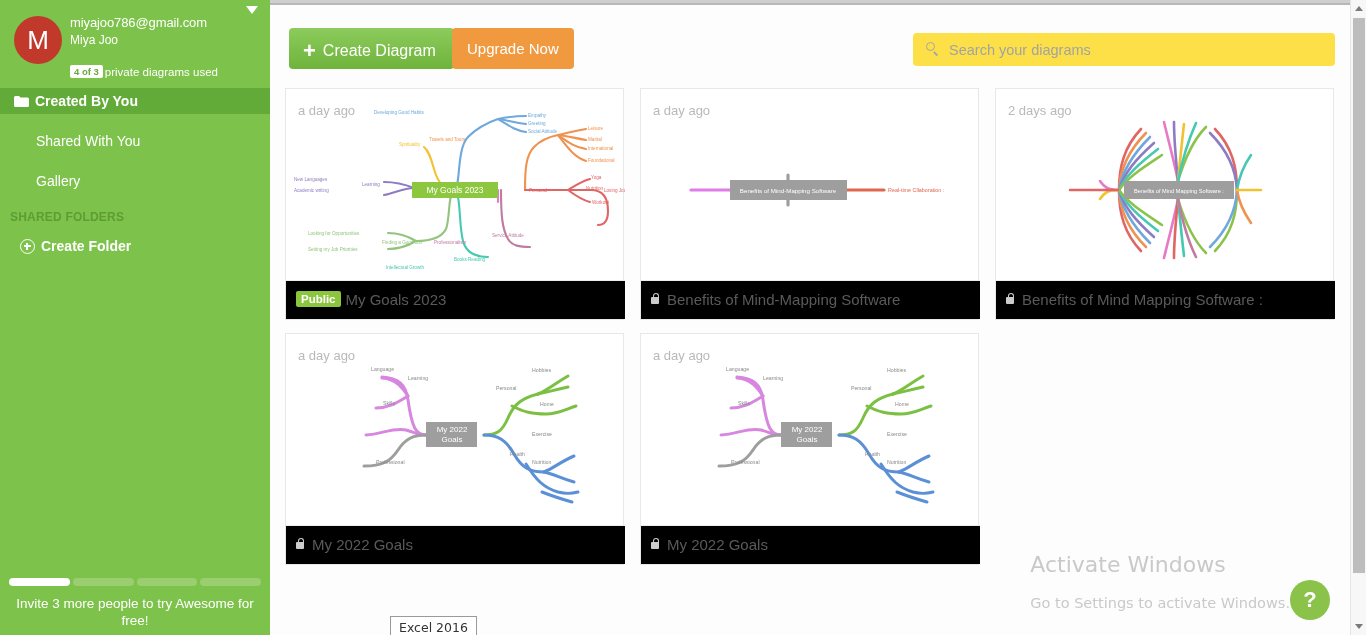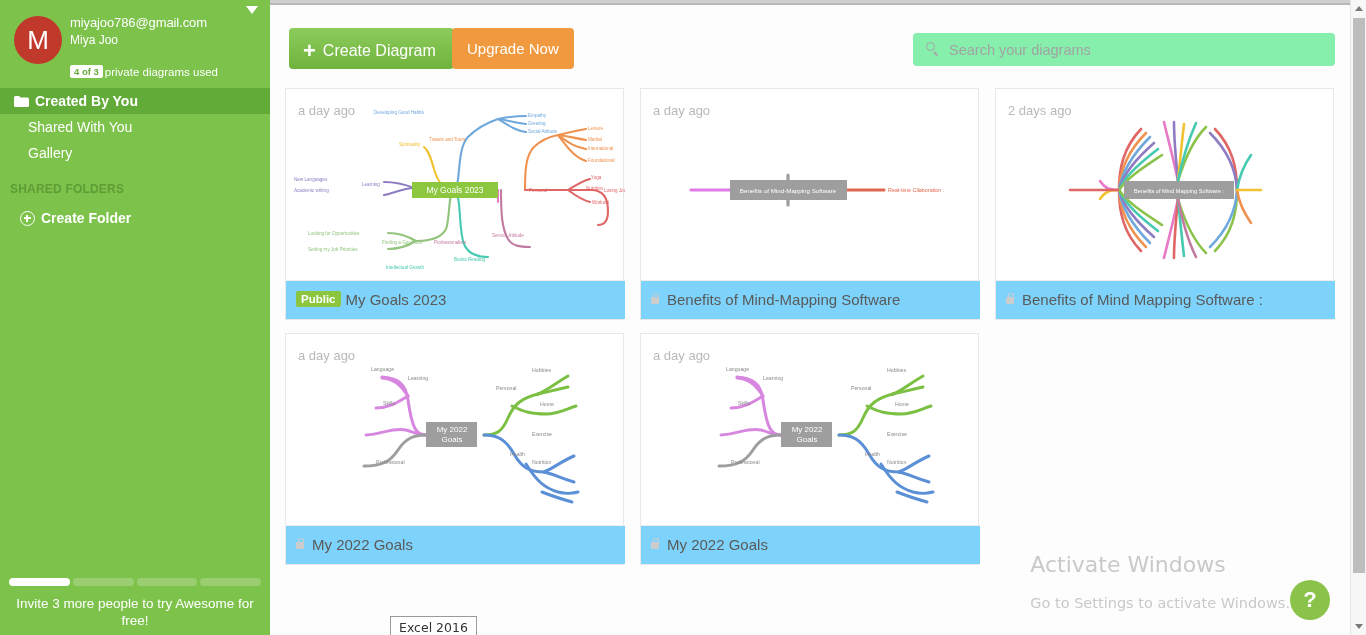--- a/index.html
+++ b/index.html
@@ -62,21 +62,21 @@
   }
   .nav-item.active { background:#63ab39; font-weight:bold; }
   .nav-item.active::after {
     content:""; position:absolute; right:-13px; top:0;
     width:0; height:0;
     border-top:13px solid transparent; border-bottom:13px solid transparent;
     border-left:13px solid #63ab39;
   }
   .nav-item .folder-ico { display:inline-block; margin-right:6px; position:relative; top:1px; }
   .nav-item .lbl { display:inline; }
-  .nav-sub { padding-left:28px; }
+  .nav-sub { padding-left:36px;margin-top:14px; }
 
   .nav-header {
     margin-top:16px; padding-left:10px;
     font-size:12px; font-weight:bold; color:#5e9c36;
     letter-spacing:0.2px;
   }
   .nav-create {
     margin-top:12px; padding-left:20px;
     font-size:14px; font-weight:bold; color:#ffffff; cursor:pointer;
   }
@@ -117,21 +117,21 @@
     display:inline-block; font-size:22px; font-weight:bold;
     position:relative; top:2px; margin-right:7px;
   }
   .btn-upgrade {
     left:182px; height:41px; padding:0 15px;
     background:#f0993e; font-size:15px;
   }
   .search-wrap {
     position:absolute; left:643px; top:28px;
     width:422px; height:33px;
-    background:#86efac; border-radius:4px;
+    background:#fde047; border-radius:4px;
   }
   .search-ico {
     position:absolute; left:13px; top:9px;
     width:9px; height:9px; border:1.6px solid #a6a6a6; border-radius:50%;
   }
   .search-ico::after {
     content:""; position:absolute; left:7px; top:7.5px;
     width:5px; height:1.6px; background:#a6a6a6;
     transform:rotate(45deg); transform-origin:left center;
   }
@@ -151,21 +151,21 @@
     cursor:pointer;
   }
   .card .ts {
     position:absolute; left:12px; top:14px;
     font-size:13px; color:#b9b9b9;
   }
   .thumb { position:absolute; left:0; top:0; width:339px; height:193px; overflow:hidden; }
   .thumb svg { display:block; }
   .card-foot {
     position:absolute; left:0; bottom:0; width:339px; height:39px;
-    border-top:1px solid #ededed; background:#7dd3fc;
+    border-top:1px solid #ededed; background:#000000;
   }
   .foot-inner { position:absolute; left:10px; top:10px; white-space:nowrap; }
   .badge-public {
     display:inline-block; background:#8cc63f; color:#fff;
     font-size:11.5px; font-weight:bold; border-radius:2px;
     padding:2px 5px; position:relative; top:-2px; margin-right:5px;
   }
   .lock-ico {
     display:inline-block; width:8px; height:7px;
     background:#cccccc; border-radius:1px;

